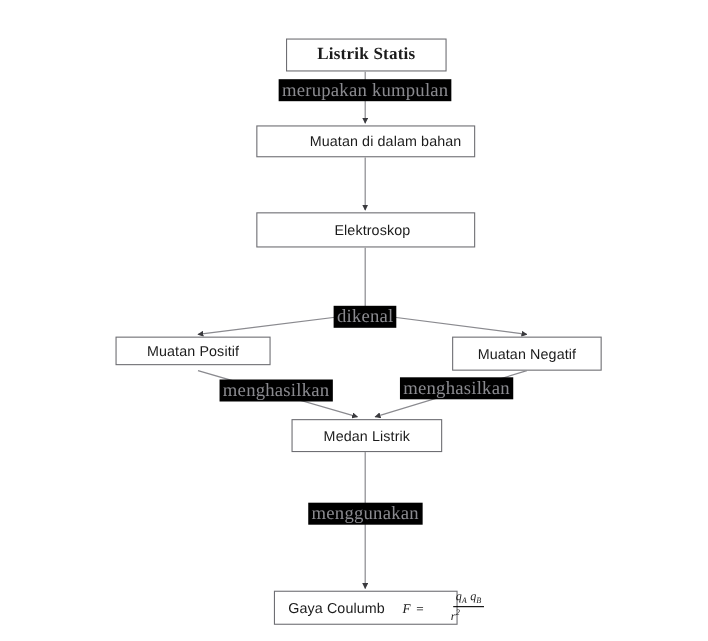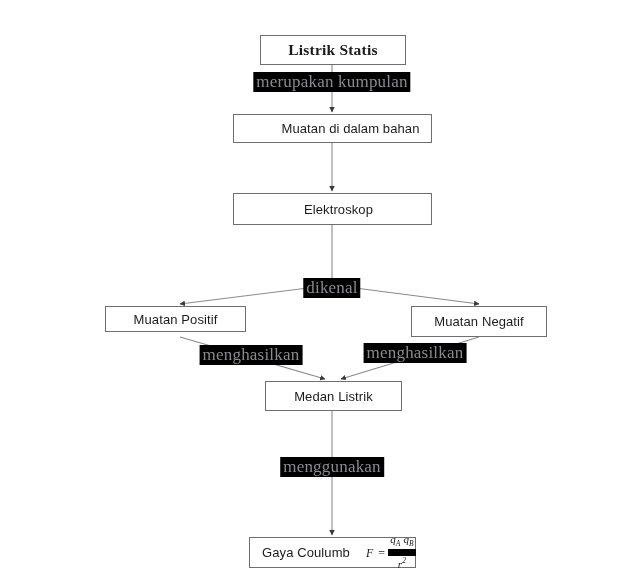--- a/index.html
+++ b/index.html
@@ -61,22 +61,23 @@
   .formula .eq { margin: 0 3px; font-style: normal; }
   .frac {
     display: inline-flex;
     flex-direction: column;
     align-items: center;
     vertical-align: middle;
     line-height: 1.05;
   }
   .frac .num {
     padding: 0 2px 1px 2px;
-    border-bottom: 7px solid #000000;
+    border-bottom: 1px solid #000000;
     font-size: 11px;
+    margin-left: 24px;
   }
   .frac .den {
     padding: 1px 2px 0 2px;
     font-size: 11px;
   }
   .frac sub, .frac sup {
     font-size: 7.5px;
   }
   .edge-label {
     position: absolute;

